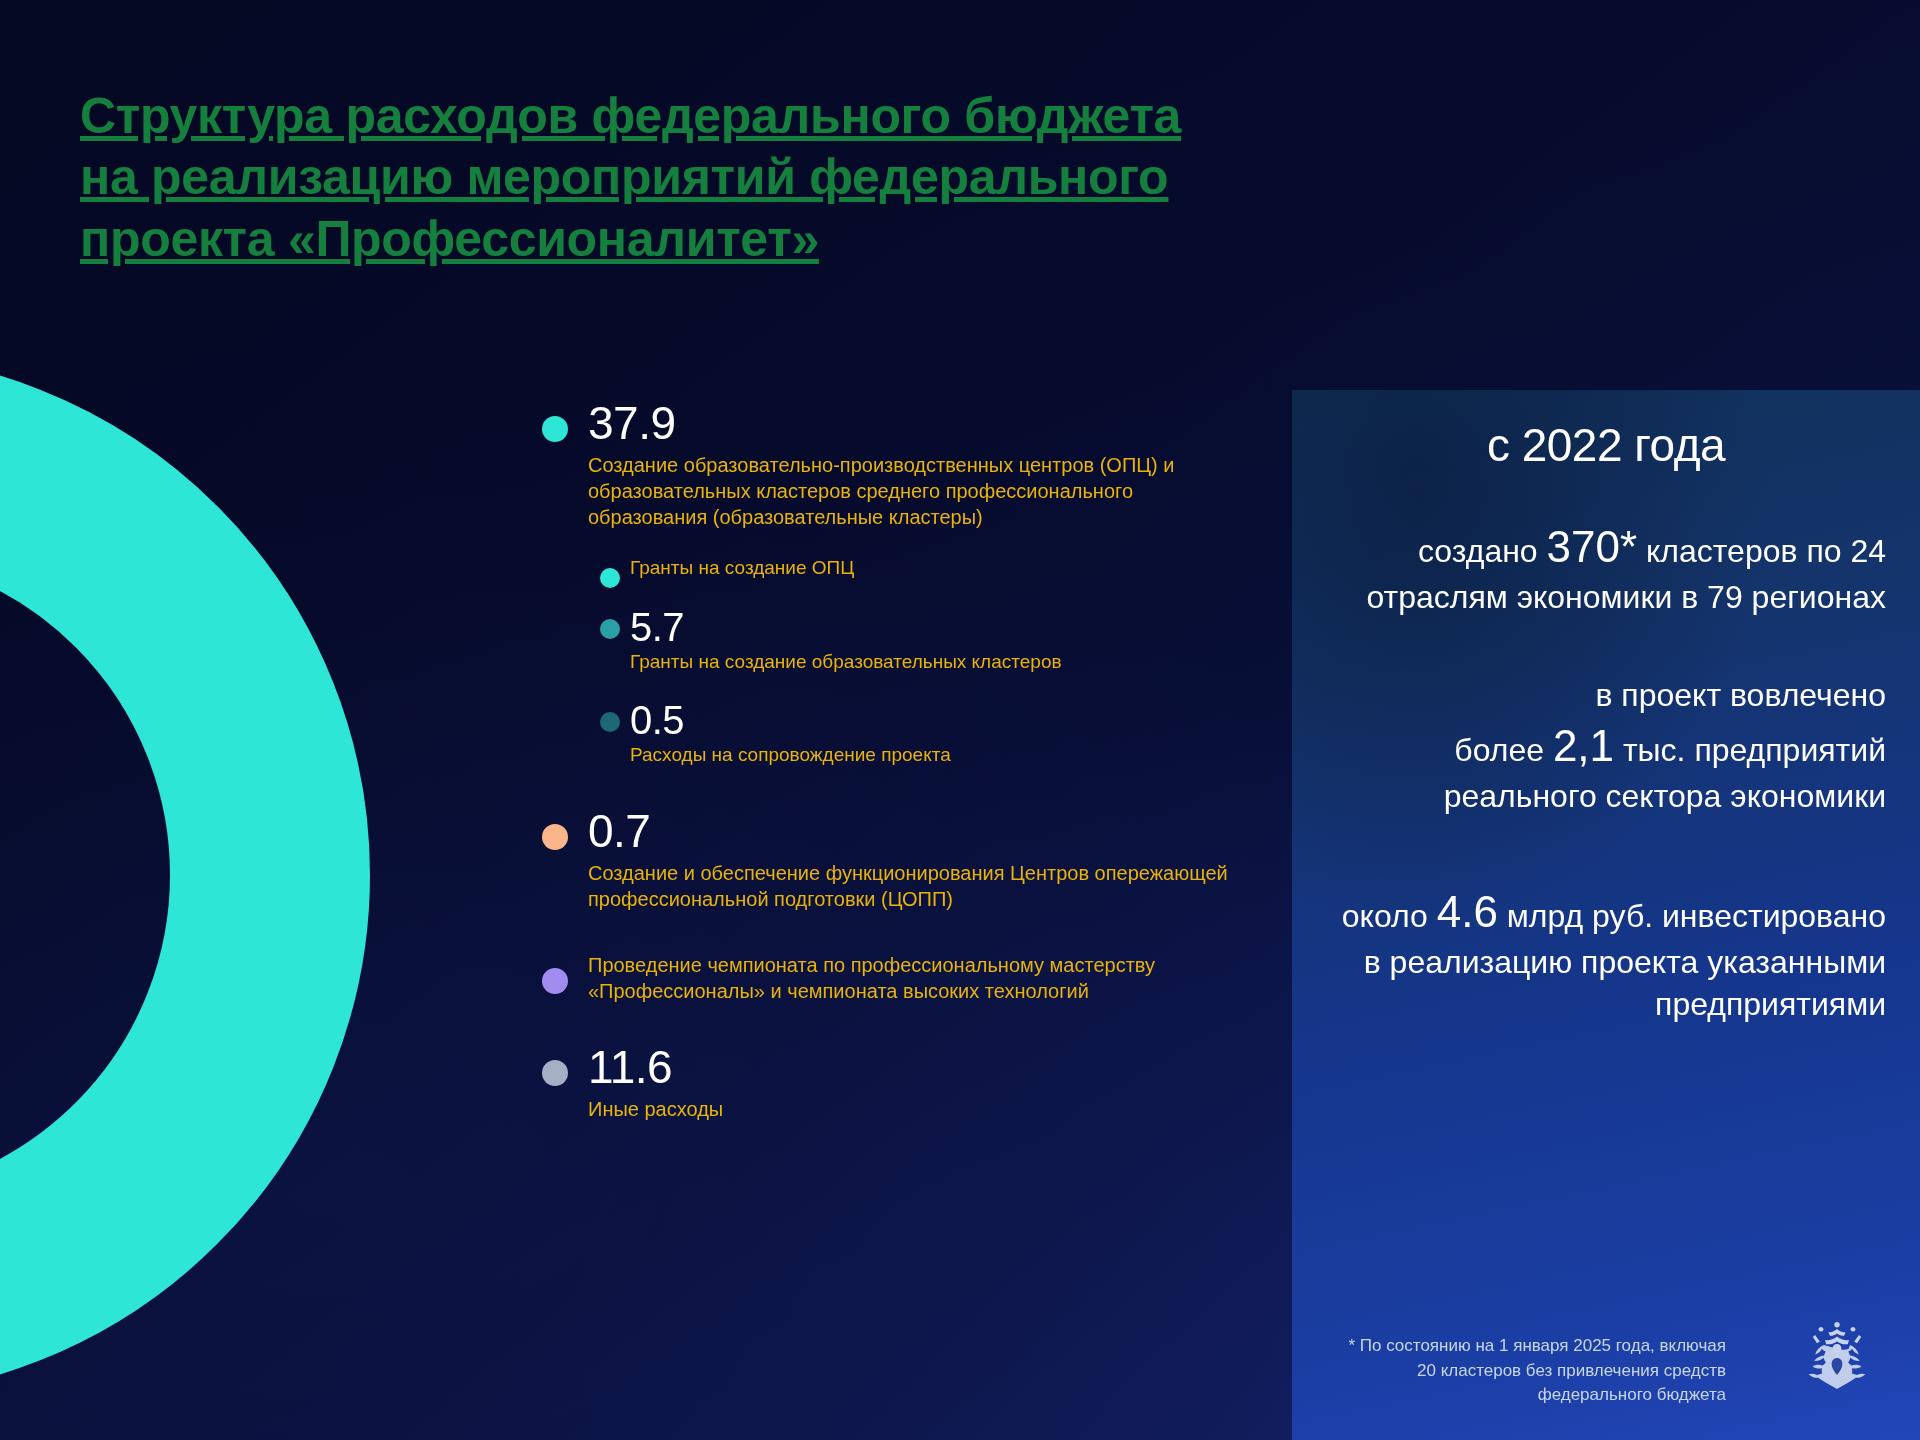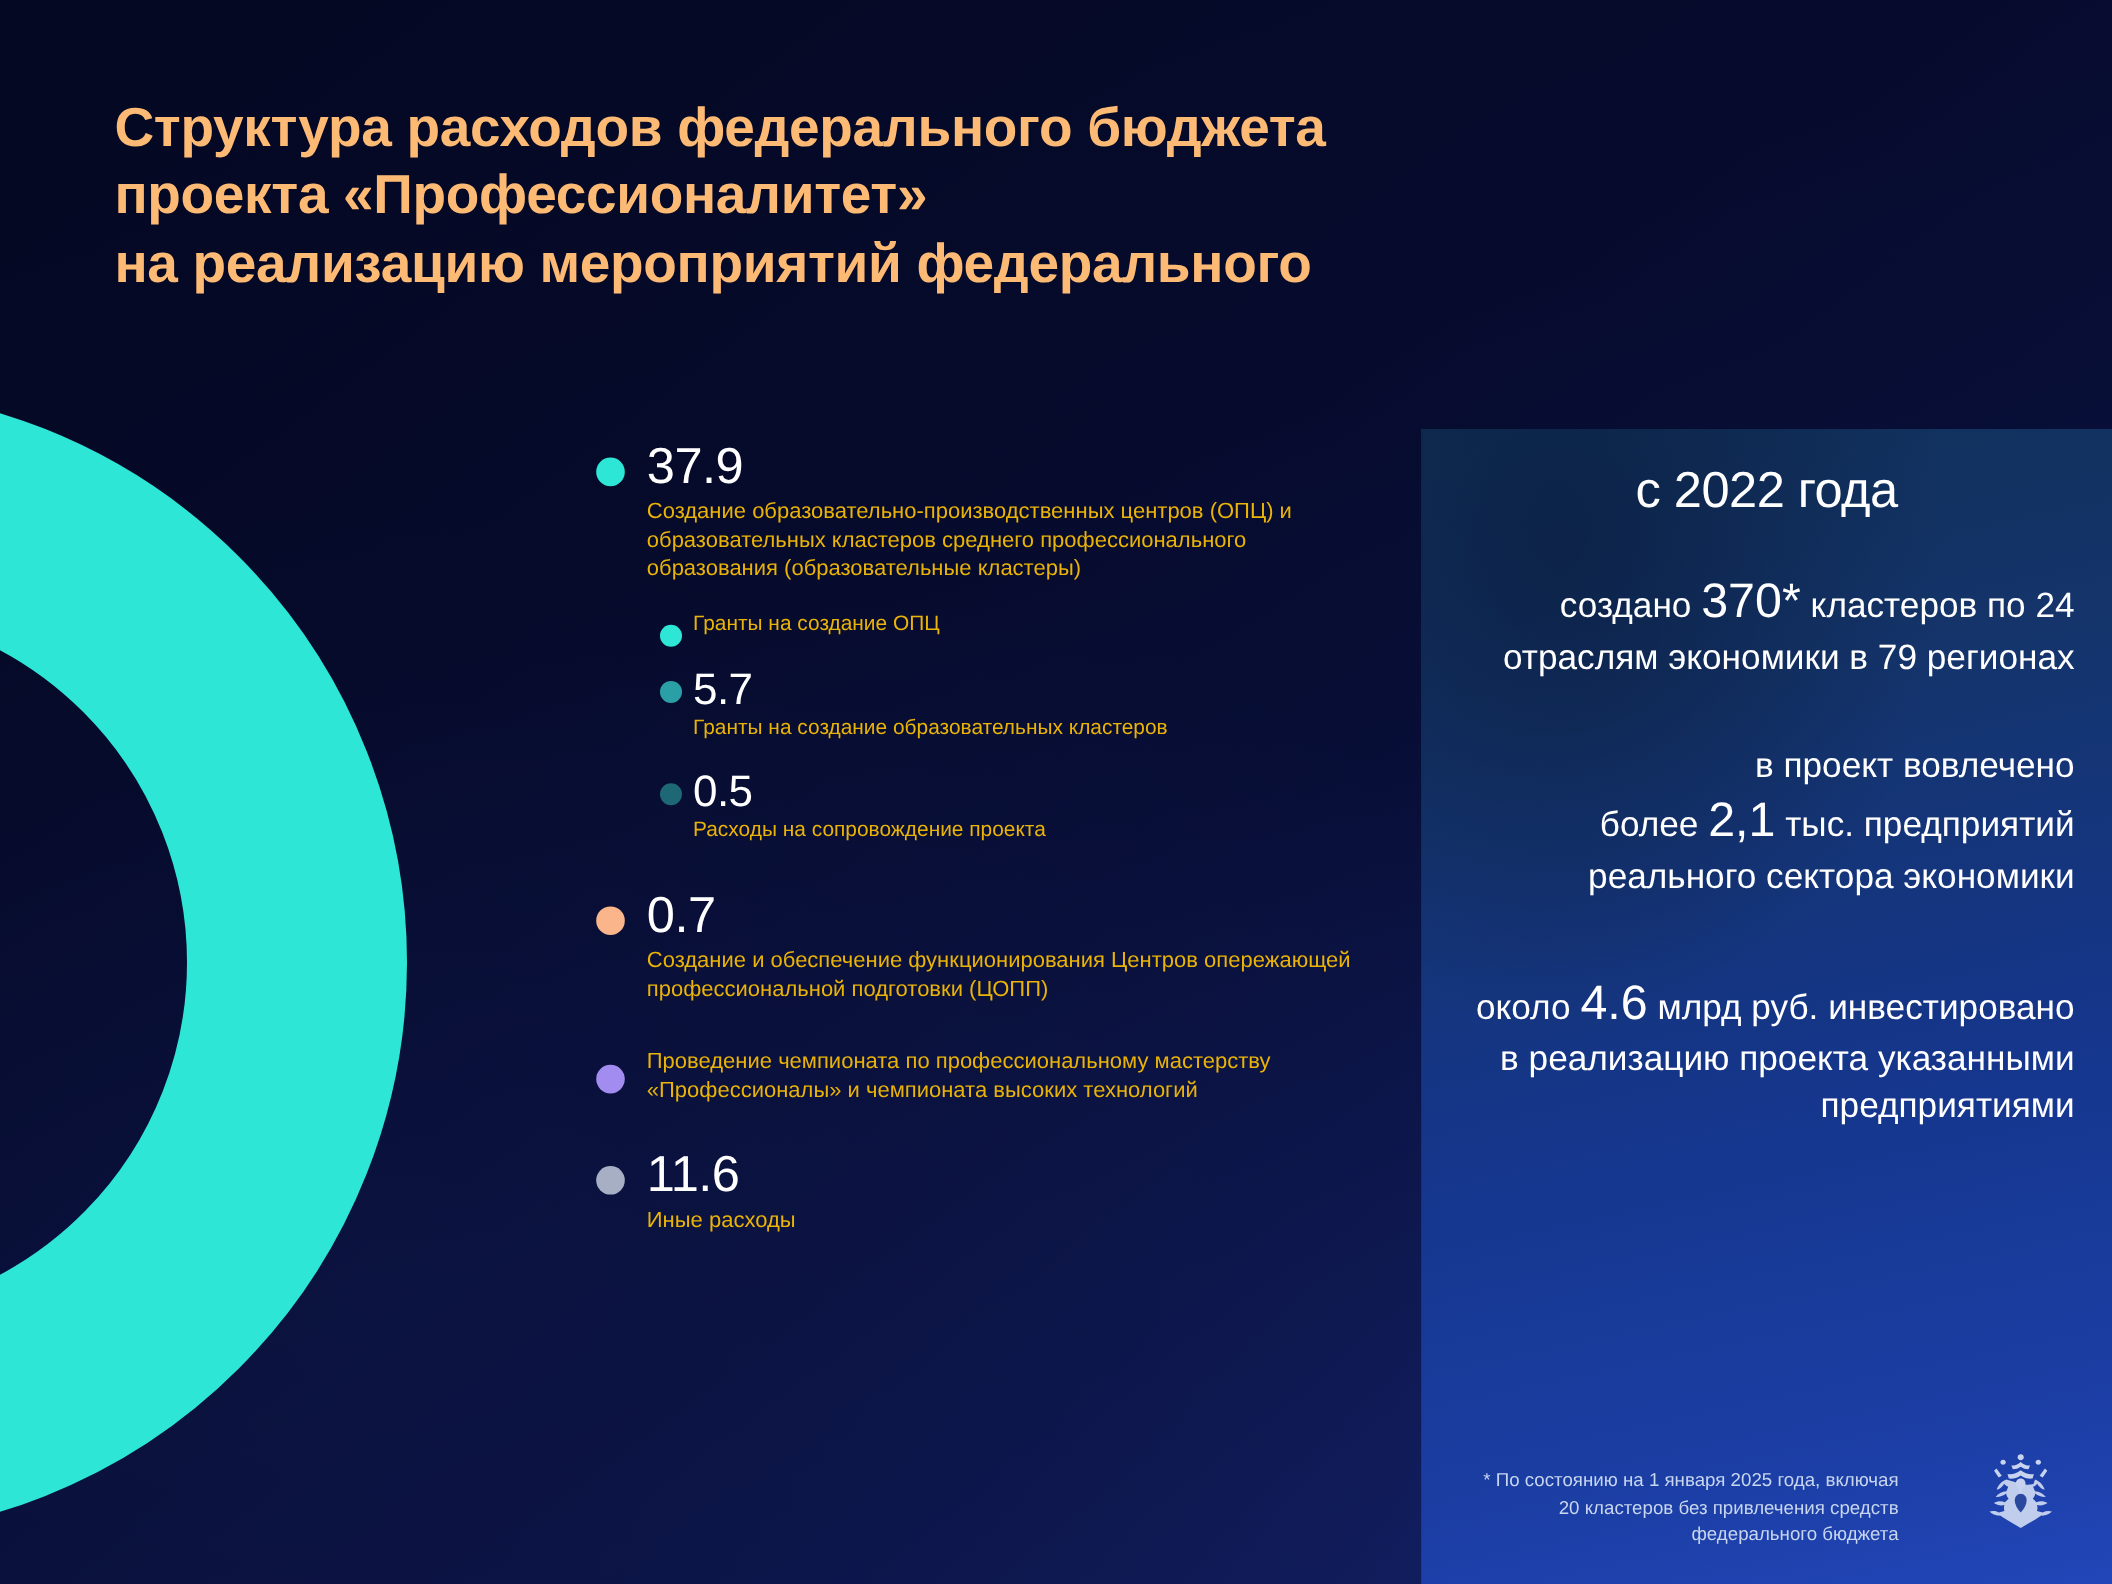--- a/index.html
+++ b/index.html
@@ -18,23 +18,23 @@
       radial-gradient(120% 90% at 18% 82%, #101a52 0%, rgba(16,26,82,0) 55%),
       radial-gradient(100% 80% at 85% 95%, #16256e 0%, rgba(22,37,110,0) 60%),
       linear-gradient(160deg,#060a28 0%, #070c30 35%, #0a1243 70%, #122066 100%);
   }
   #bg-tint{
     position:absolute;inset:0;
     background:linear-gradient(to bottom right, rgba(4,8,34,.95) 0%, rgba(6,11,45,.55) 45%, rgba(21,40,125,.15) 100%);
   }
   
   #title{
-    position:absolute;left:104px;top:52px;width:1180px;
+    position:absolute;left:80px;top:52px;width:1180px;
     font-size:50px;line-height:1.23;font-weight:700;
-    letter-spacing:-0.3px;color:#fdba74;
+    letter-spacing:-0.3px;color:#15803d;text-decoration:underline;
   }
   #title .tline{display:block;white-space:nowrap;}
   
   #donut-wrap{
     position:absolute;left:-402px;top:310px;width:1020px;height:1130px;
   }
   #donut-wrap svg{display:block;}
   
   #legend{position:absolute;left:588px;top:400px;width:640px;}
   .leg{position:relative;margin-bottom:26px;}
@@ -78,22 +78,22 @@
   #emblem{position:absolute;right:50px;bottom:48px;width:66px;height:74px;z-index:3;opacity:.9;}
 </style>
 </head>
 <body>
 
 <div id="bg-base"></div>
 <div id="bg-tint"></div>
 
 <h1 id="title">
   <span class="tline">Структура расходов федерального бюджета</span>
+  <span class="tline">на реализацию мероприятий федерального</span>
   <span class="tline">проекта «Профессионалитет»</span>
-  <span class="tline">на реализацию мероприятий федерального</span>
 </h1>
 
 <div id="donut-wrap">
   <svg width="1020" height="1130" viewBox="0 0 1020 1130">
     <g transform="translate(250,565)">
 
       <g>
 
         <circle cx="0" cy="0" r="470" fill="none" stroke="#2ee6d6" stroke-width="104" stroke-dasharray="1995.8 956.9" transform="rotate(-90)"></circle>
 

